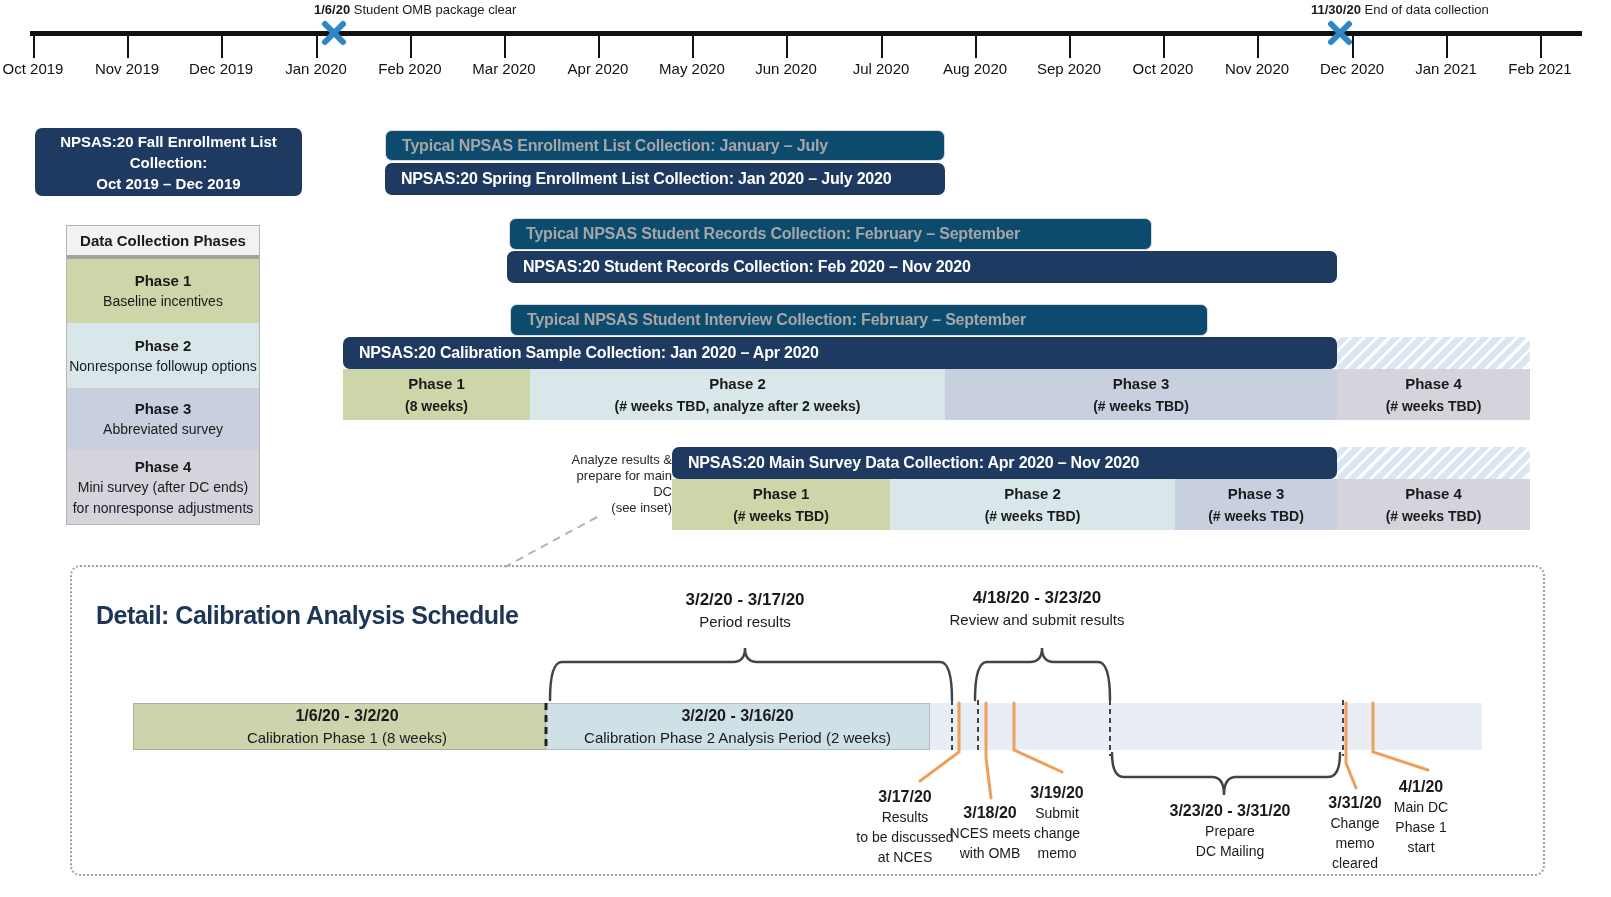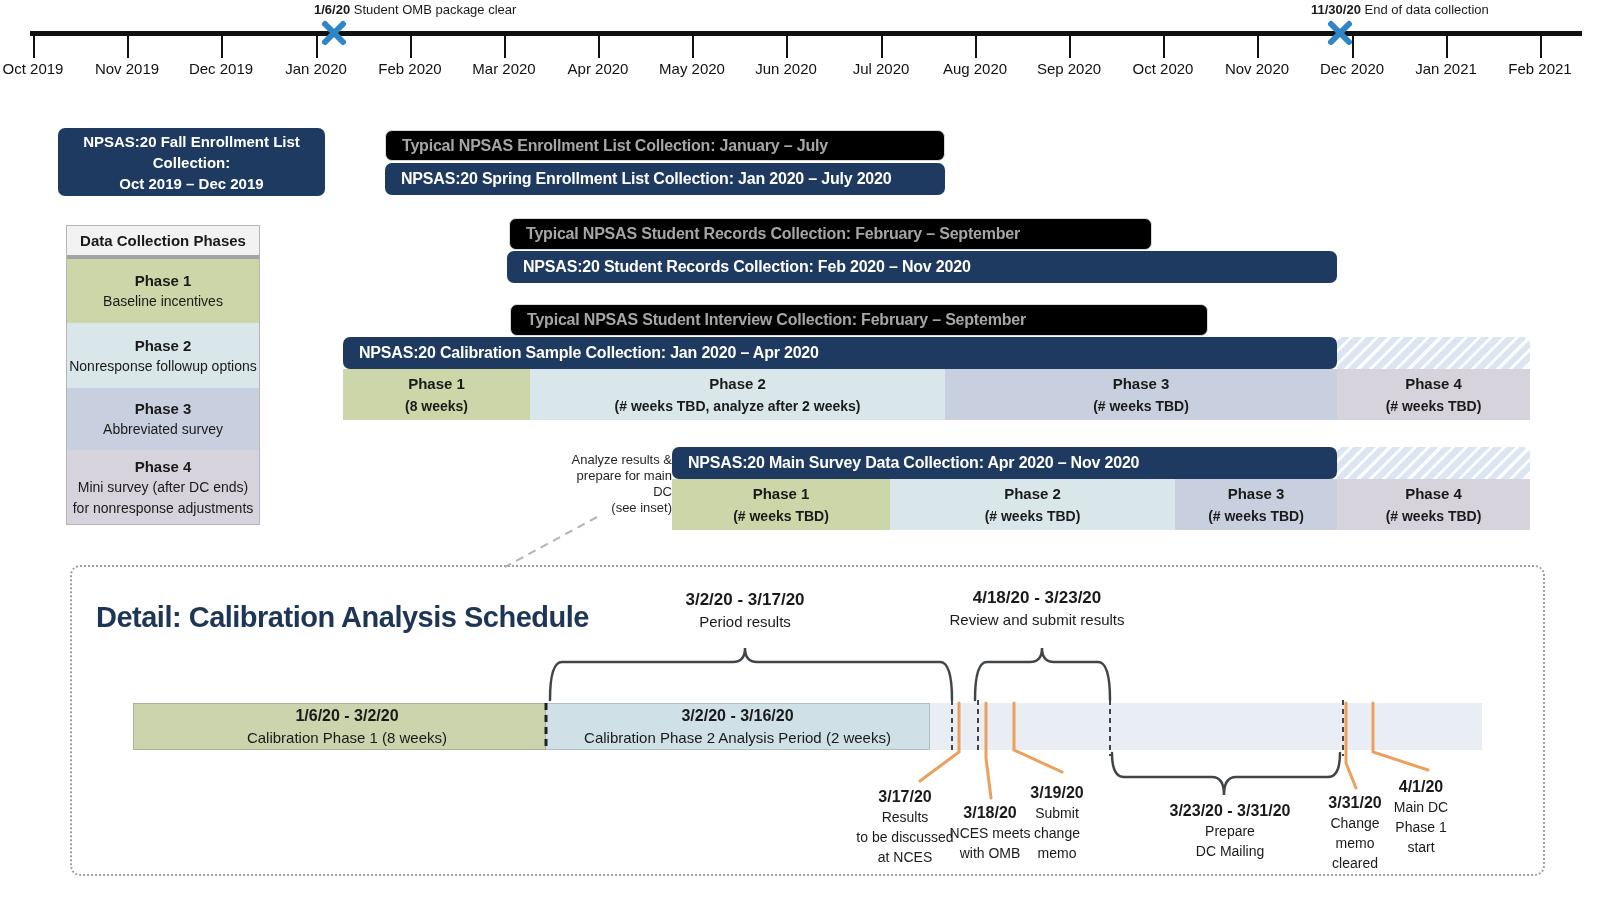--- a/index.html
+++ b/index.html
@@ -10,21 +10,21 @@
   .tl-line { position:absolute; left:30px; top:31px; width:1552px; height:5px; background:#111; }
   .tick { position:absolute; top:36px; width:2px; height:22px; background:#111; }
   .mlabel { position:absolute; top:60px; width:100px; text-align:center; font-size:15px; color:#111; }
   .tl-note { position:absolute; top:2px; font-size:13px; white-space:nowrap; }
   .tl-note b { font-weight:bold; }
 
   
   .navybar { position:absolute; background:#1f3a60; color:#fff; border-radius:7px;
              display:flex; align-items:center; font-weight:bold; font-size:16px;
              padding-left:16px; white-space:nowrap; letter-spacing:-0.2px; }
-  .typbar  { position:absolute; background:#000000; border:1px solid #d8d8d8; color:#a6a6a6;
+  .typbar  { position:absolute; background:#0c4a6e; border:1px solid #d8d8d8; color:#a6a6a6;
              border-radius:7px; display:flex; align-items:center; font-weight:bold; font-size:16px;
              padding-left:16px; white-space:nowrap; letter-spacing:-0.2px; }
   .bigbox  { position:absolute; background:#1f3a60; color:#fff; border-radius:7px;
              display:flex; flex-direction:column; justify-content:center; align-items:center;
              font-weight:bold; font-size:15px; line-height:21px; text-align:center; }
   .hatch   { position:absolute; background:#dce6f2; border-radius:0 7px 7px 0;
              background-image:repeating-linear-gradient(135deg, rgba(255,255,255,0.95) 0 3px, rgba(0,0,0,0) 3px 9px); }
 
   .phasecell { position:absolute; display:flex; flex-direction:column; justify-content:center;
                align-items:center; text-align:center; font-size:15px; line-height:22px; }
@@ -38,21 +38,21 @@
   .lrow { display:flex; flex-direction:column; justify-content:center; align-items:center;
           text-align:center; font-size:14px; line-height:21px; }
   .lrow .pn { font-weight:bold; font-size:15px; }
 
   
   .note { position:absolute; text-align:right; font-size:13px; line-height:16px; color:#262626; }
 
   
   .inset { position:absolute; left:70px; top:565px; width:1475px; height:311px;
            border:2px dotted #9e9e9e; border-radius:10px; }
-  .inset-title { position:absolute; left:96px; top:601px; font-size:29px; font-weight:bold;
+  .inset-title { position:absolute; left:96px; top:601px; font-size:25px; font-weight:bold;
                  color:#1e3656; letter-spacing:-0.5px; }
   .dbar { position:absolute; top:703px; height:47px; display:flex; flex-direction:column;
           justify-content:center; align-items:center; text-align:center; line-height:22px; }
   .dbar .dd { font-weight:bold; font-size:16px; }
   .dbar .dl { font-size:15px; }
   .bracelbl { position:absolute; text-align:center; }
   .bracelbl .dd { font-weight:bold; font-size:17px; }
   .bracelbl .dl { font-size:15px; margin-top:3px; }
   .callout { position:absolute; text-align:center; font-size:14px; line-height:20px; }
   .callout .dd { font-weight:bold; font-size:16px; line-height:21px; }
@@ -102,21 +102,21 @@
   <div class="mlabel" style="left:1396px">Jan 2021</div>
   <div class="mlabel" style="left:1490px">Feb 2021</div>
 
   <div class="tl-note" style="left:314px">
     <b>1/6/20</b><span> Student OMB package clear</span>
   </div>
   <div class="tl-note" style="left:1311px">
     <b>11/30/20</b><span> End of data collection</span>
   </div>
 
-  <div class="bigbox" style="left:35px; top:128px; width:267px; height:68px;margin-left:23px;">
+  <div class="bigbox" style="left:35px; top:128px; width:267px; height:68px;">
     <div>NPSAS:20 Fall Enrollment List</div>
     <div>Collection:</div>
     <div>Oct 2019 – Dec 2019</div>
   </div>
 
   <div class="typbar" style="left:385px; top:130px; width:560px; height:31px;">Typical NPSAS Enrollment List Collection: January – July</div>
   <div class="navybar" style="left:385px; top:163px; width:560px; height:32px;">NPSAS:20 Spring Enrollment List Collection: Jan 2020 – July 2020</div>
 
   <div class="typbar" style="left:509px; top:218px; width:643px; height:32px;">Typical NPSAS Student Records Collection: February – September</div>
   <div class="navybar" style="left:507px; top:251px; width:830px; height:32px;">NPSAS:20 Student Records Collection: Feb 2020 – Nov 2020</div>

